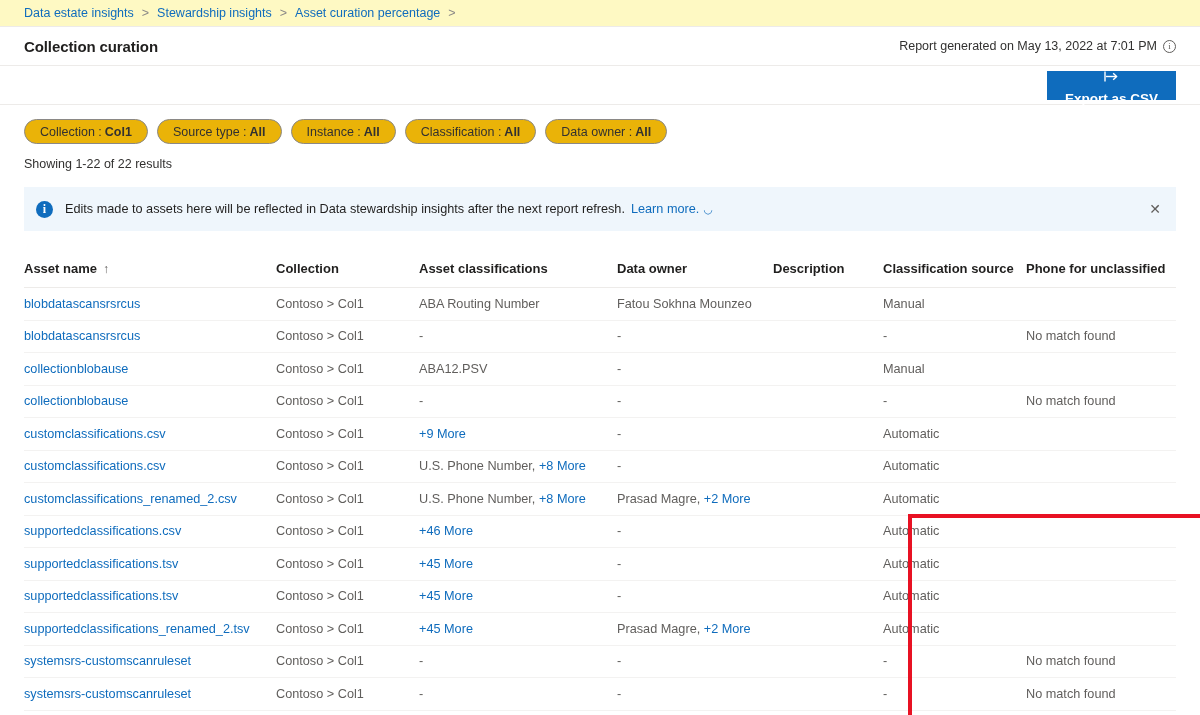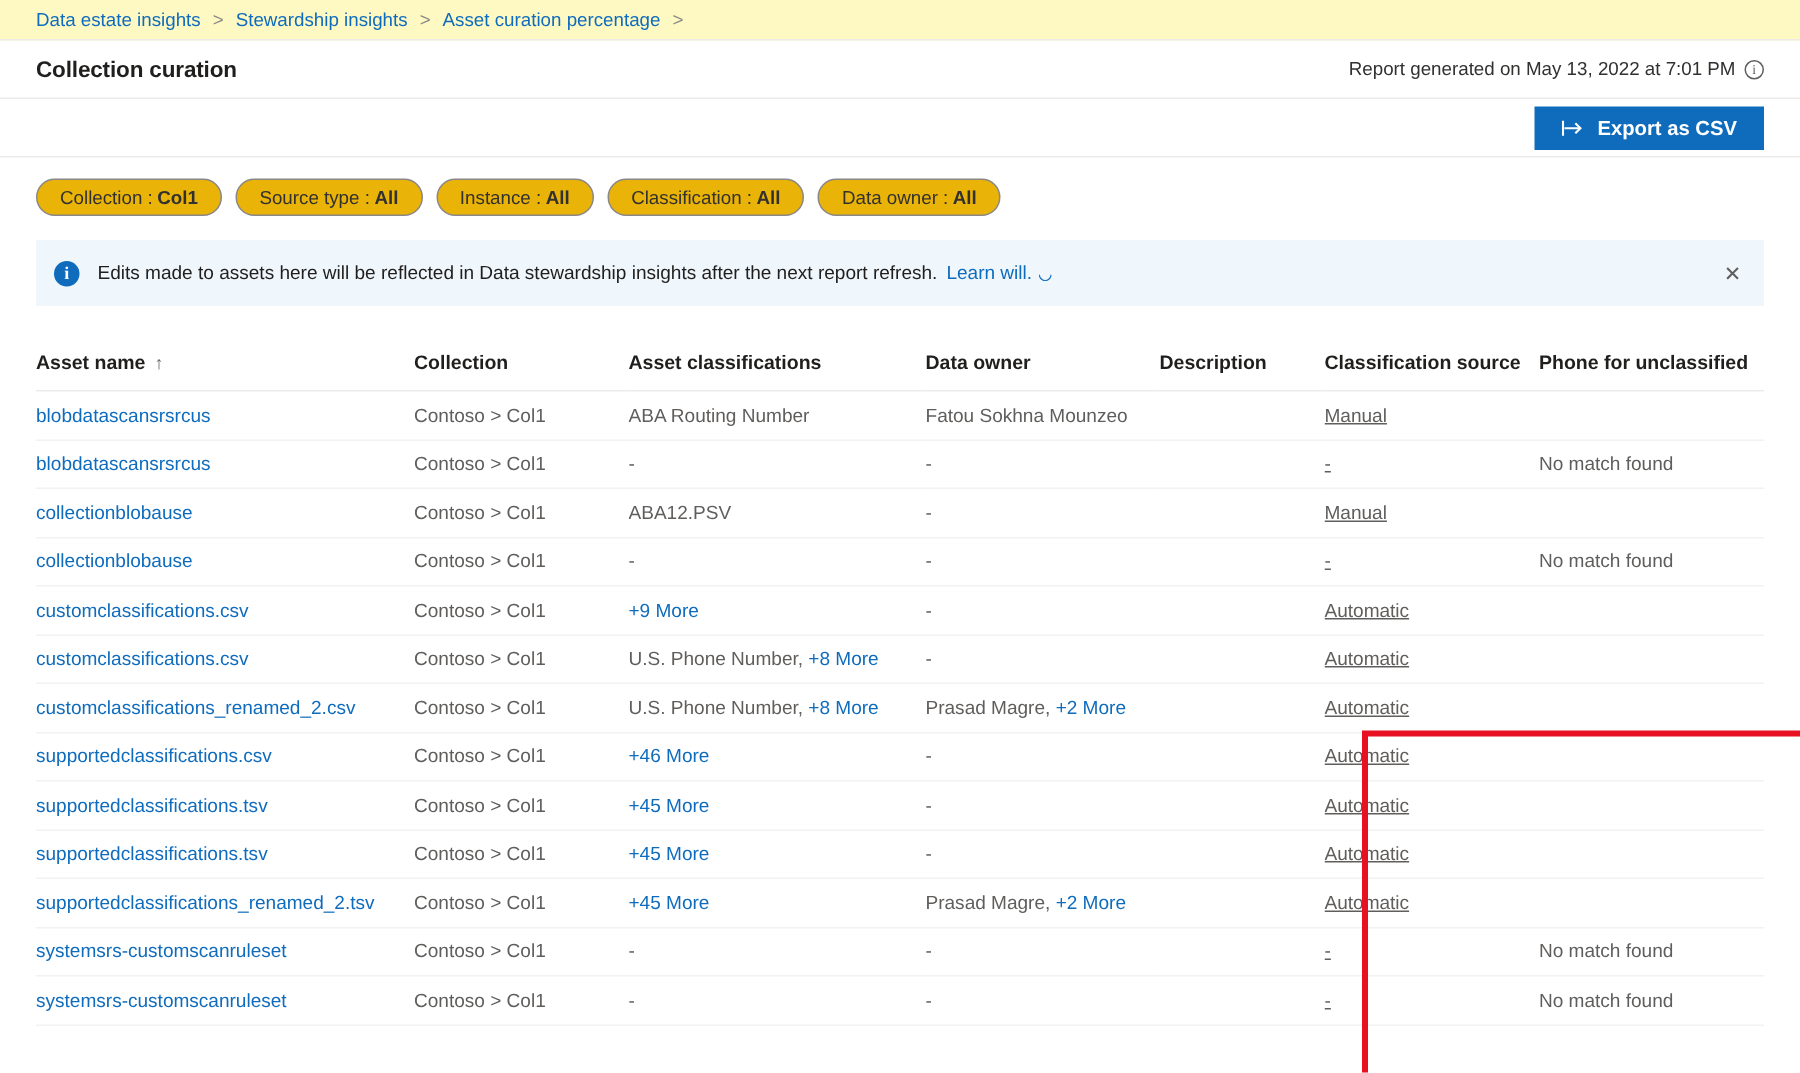--- a/index.html
+++ b/index.html
@@ -72,20 +72,21 @@
     display: inline-flex; align-items: center; gap: 9px;
     height: 29px;
     padding: 0 18px;
     background: #0f6cbd;
     color: #ffffff;
     font-size: 13.5px;
     font-weight: 600;
     border: none;
     cursor: pointer;
     font-family: "Liberation Sans", sans-serif;
+    flex-direction: column;
   }
   .export-icon { display: inline-flex; align-items: center; }
 
   
   .filter-row {
     display: flex; align-items: center; gap: 9px;
     padding: 14px 24px 0 24px;
   }
   .pill {
     height: 25px;
@@ -185,21 +186,21 @@
   }
   .col-asset { width: 252px; }
   .col-collection { width: 143px; }
   .col-classif { width: 198px; }
   .col-owner { width: 156px; }
   .col-desc { width: 110px; }
   .col-source { width: 143px; }
   .col-reason { width: 150px; }
   td.cell-asset { padding-left: 12px; }
   th.th-asset { padding-left: 12px; }
-  td.cell-source { padding-left: 14px; text-decoration: underline; }
+  td.cell-source { padding-left: 14px; }
   th.th-source { padding-left: 14px; }
   td.cell-reason { padding-left: 0; }
 
   .asset-link {
     color: #0f6cbd;
     text-decoration: none;
     font-size: 12.7px;
     cursor: pointer;
   }
   .more-link {
@@ -277,25 +278,26 @@
     <div class="pill">
       <span class="pill-key">Classification :</span>
         <b>All</b>
     </div>
     <div class="pill">
       <span class="pill-key">Data owner :</span>
         <b>All</b>
     </div>
   </div>
 
+  <div class="results-count">Showing 1-22 of 22 results</div>
 
   <div class="info-banner" style="background: rgb(239, 246, 252);">
     <span class="info-dot">i</span>
     <span class="info-text">
-      <span>Edits made to assets here will be reflected in Data stewardship insights after the next report refresh.</span><a class="info-link">Learn will.</a><span class="ext-icon">◡</span>
+      <span>Edits made to assets here will be reflected in Data stewardship insights after the next report refresh.</span><a class="info-link">Learn more.</a><span class="ext-icon">◡</span>
     </span>
     <button class="banner-close">✕</button>
   </div>
 
   <div class="table-wrap">
     <table class="grid">
       <colgroup>
         <col class="col-asset">
           <col class="col-collection">
           <col class="col-classif">

